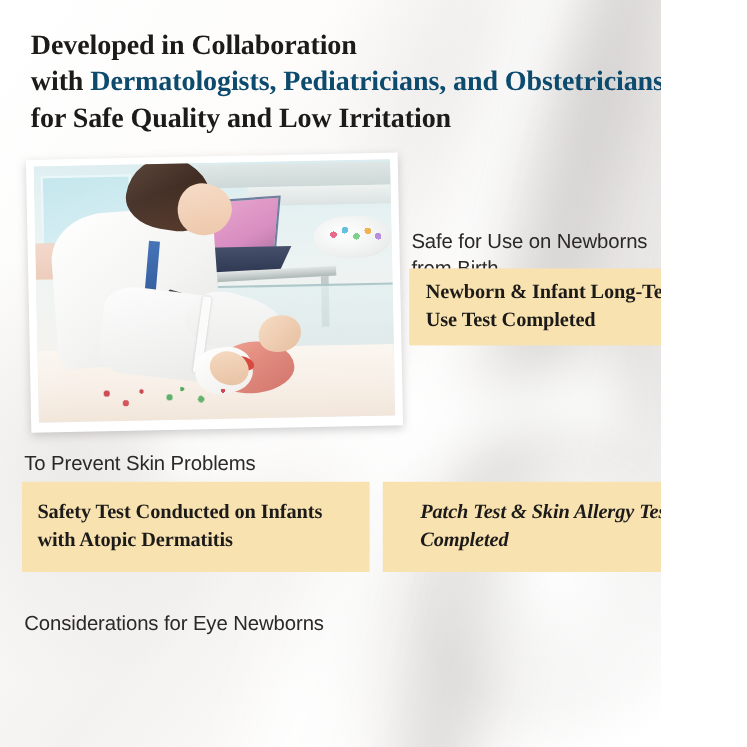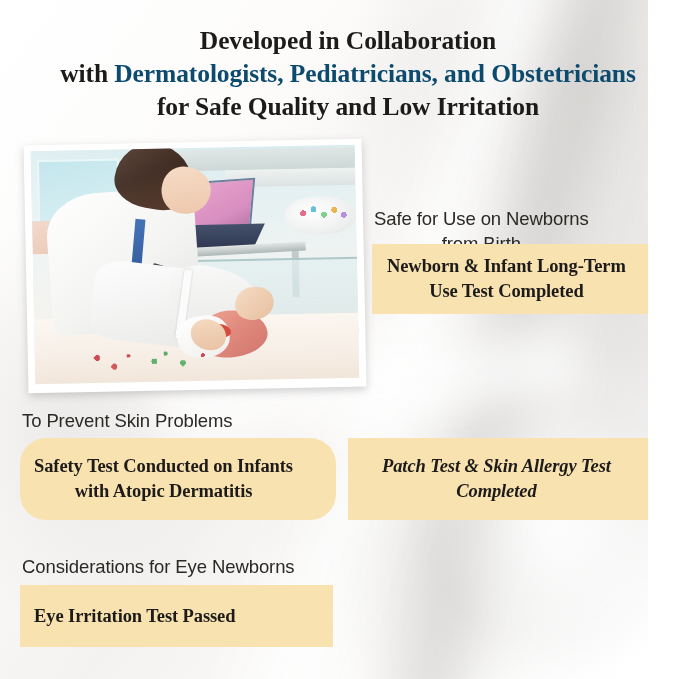--- a/index.html
+++ b/index.html
@@ -8,25 +8,24 @@
   }
   body {
     width: 679px;
     height: 679px;
     font-family: "Liberation Sans", sans-serif;
     overflow: hidden;
   }
 
   #poster {
     position: relative;
-    width: 648px;
+    width: 601px;
     height: 679px;
     background-color: #fbfafa;
     overflow: hidden;
-    text-align: center;
   }
 
   
   .bg-base {
     position: absolute;
     inset: 0;
     background:
       radial-gradient(ellipse 380px 300px at 88% 12%, rgba(214,212,210,0.55) 0%, rgba(214,212,210,0) 62%),
       radial-gradient(ellipse 300px 420px at 96% 46%, rgba(206,204,202,0.50) 0%, rgba(206,204,202,0) 65%),
       radial-gradient(ellipse 340px 260px at 74% 78%, rgba(205,203,201,0.42) 0%, rgba(205,203,201,0) 66%),
@@ -300,21 +299,21 @@
     color: #1d1b19;
     letter-spacing: -0.1px;
     white-space: pre-line;
   }
 
   
   #label-newborn { left: 374px; top: 206px; }
   #box-newborn   { left: 372px; top: 244px; width: 287px; height: 70px; padding: 0 15px; }
 
   #label-skin    { left: 22px;  top: 408px; }
-  #box-infants   { left: 20px;  top: 438px; width: 316px; height: 82px; padding: 0 14px; border-radius: 26px; }
+  #box-infants   { left: 20px;  top: 438px; width: 316px; height: 82px; padding: 0 14px; }
   #box-patch     { left: 348px; top: 438px; width: 311px; height: 82px; padding: 0 34px; font-style: italic; }
 
   #label-eye     { left: 22px;  top: 554px; }
   #box-eye       { left: 20px;  top: 585px; width: 313px; height: 62px; padding: 0 14px; }
 </style>
 </head>
 <body>
 
 <div id="poster">
 
@@ -375,17 +374,14 @@
   <div class="claim-box" id="box-infants">
     <span class="claim-text">Safety Test Conducted on Infants
 with Atopic Dermatitis</span>
   </div>
   <div class="claim-box" id="box-patch">
     <span class="claim-text">Patch Test &amp; Skin Allergy Test
 Completed</span>
   </div>
 
   <div class="section-label" id="label-eye">Considerations for Eye Newborns</div>
-  <div class="claim-box" id="box-eye">
-    <span class="claim-text">Eye Irritation Test Passed</span>
-  </div>
 
 </div>
 
 </body></html>

